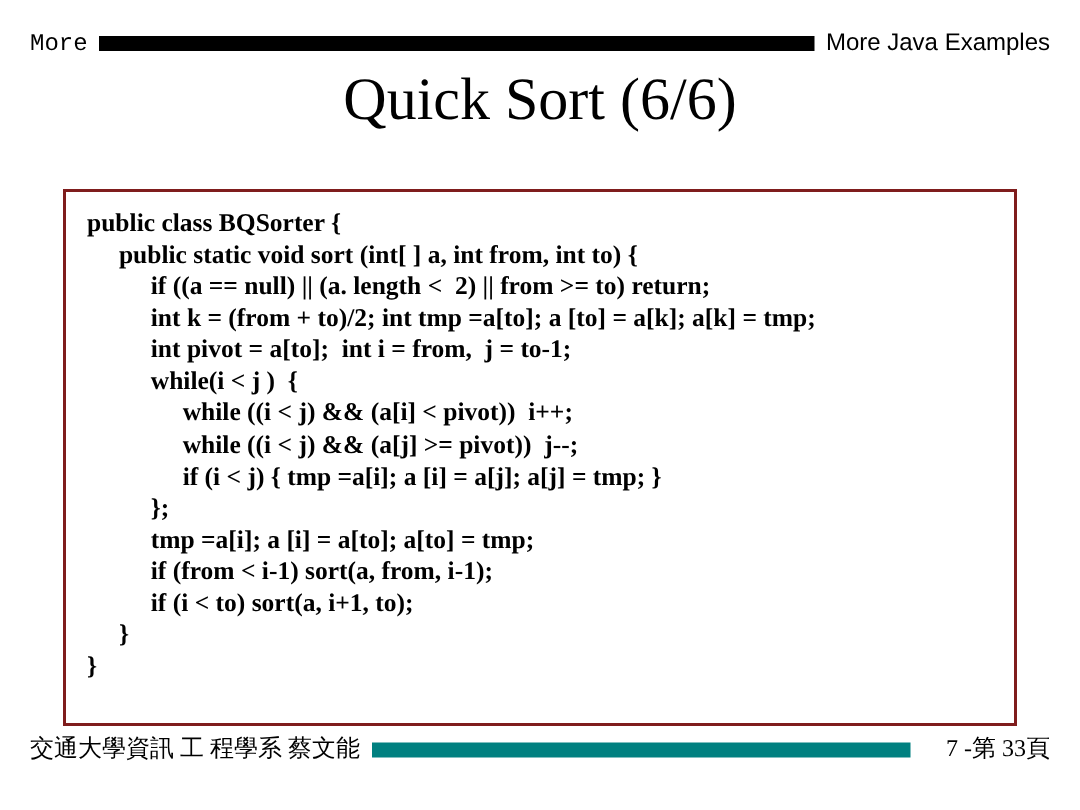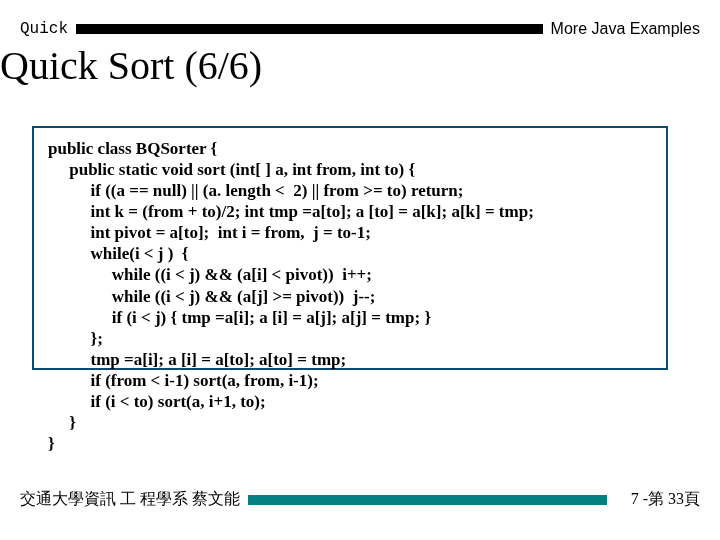--- a/index.html
+++ b/index.html
@@ -4,29 +4,29 @@
 <style>
   * { margin: 0; padding: 0; box-sizing: border-box; }
   html, body { width: 720px; height: 540px; background: #fff; font-family: "Times New Roman", serif; }
   .slide { position: relative; width: 720px; height: 540px; }
 
   .top-bar { position: absolute; top: 20px; left: 20px; right: 20px; display: flex; align-items: center; }
   .top-label-left { font-family: "Courier New", monospace; font-size: 16px; white-space: nowrap; margin-right: 8px; }
   .top-rule { flex: 1; height: 10px; background: #000; }
   .top-label-right { font-family: Liberation Sans, sans-serif; font-size: 16px; white-space: nowrap; margin-left: 8px; }
 
-  .title { position: absolute; top: 42px; left: 0; right: 0; font-size: 40px; font-family: "Times New Roman", serif; }
+  .title { position: absolute; top: 42px; left: 0; right: 0; text-align: center; font-size: 40px; font-family: "Times New Roman", serif; }
 
   .code-box {
     position: absolute;
     top: 126px;
-    left: 32px;
+    left: 42px;
     width: 636px;
-    height: 244px;
-    border: 2px solid #0c4a6e;
+    height: 358px;
+    border: 2px solid #7f1d1d;
     padding: 10px 14px;
   }
   .code {
     font-family: "Times New Roman", serif;
     font-size: 17px;
     font-weight: bold;
     line-height: 1.24;
     white-space: pre;
     color: #000;
   }
@@ -35,21 +35,21 @@
   .bot-label-left { font-size: 16px; white-space: nowrap; margin-right: 8px; }
   .bot-rule { flex: 1; height: 10px; background: #008080; }
   .bot-label-right { font-size: 16px; white-space: nowrap; margin-left: 24px; }
 </style>
 </head>
 <body>
 
 <div class="slide">
 
   <div class="top-bar">
-    <div class="top-label-left">Quick</div>
+    <div class="top-label-left">More</div>
     <div class="top-rule"></div>
     <div class="top-label-right">More Java Examples</div>
   </div>
 
   <div class="title">Quick Sort (6/6)</div>
 
   <div class="code-box">
     <div class="code"><span>public class BQSorter {</span>
 <span>     public static void sort (int[ ] a, int from, int to) {</span>
 <span>          if ((a == null) || (a. length &lt;  2) || from &gt;= to) return;</span>

